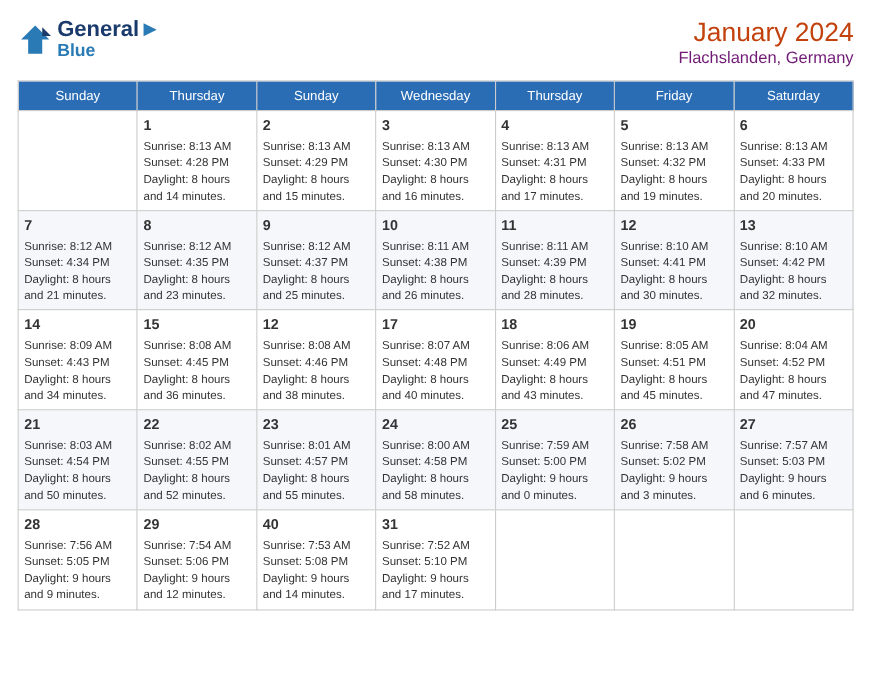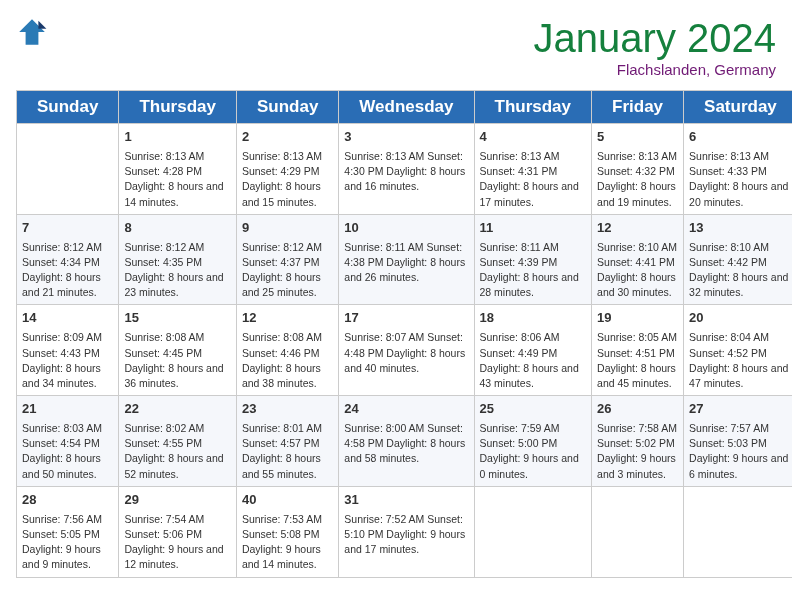--- a/index.html
+++ b/index.html
@@ -22,41 +22,41 @@
       gap: 4px;
     }
     .logo-icon {
       width: 32px;
       height: 32px;
     }
     .title-section {
       text-align: right;
     }
     .month-title {
-      font-size: 40px;
-      color: #15803d;
+      font-size: 24px;
+      color: #c2410c;
       font-weight: normal;
     }
     .subtitle {
       font-size: 15px;
       color: #701a75;
     }
     table {
       width: 100%;
       border-collapse: collapse;
       font-size: 11px;
     }
     thead tr {
       background: #2a6db5;
       color: #fff;
     }
     thead th {
       padding: 6px 20px;
-      font-weight: bold;
-      font-size: 17px;
+      font-weight: normal;
+      font-size: 12px;
       border: 1px solid #ccc;
     }
     tbody td {
       vertical-align: top;
       border: 1px solid #ccc;
       padding: 4px 5px;
       width: 14.28%;
       min-height: 80px;
       color: #333;
       line-height: 1.45;
@@ -80,20 +80,24 @@
   </style>
 </head>
 <body>
 
 <div class="header">
   <div class="logo">
     <svg class="logo-icon" viewBox="0 0 40 40">
       <polygon points="20,4 36,20 28,20 28,36 12,36 12,20 4,20" fill="#2a7ab5"></polygon>
       <polygon points="28,6 38,16 28,16" fill="#1a3a6b"></polygon>
     </svg>
+    <div>
+      <div style="font-size:20px;font-weight:bold;color:#1a3a6b;line-height:1.1;">General<span style="color:#2a7ab5;">►</span></div>
+      <div style="font-size:16px;font-weight:bold;color:#2a7ab5;line-height:1.1;">Blue</div>
+    </div>
   </div>
   <div class="title-section">
     <div class="month-title">January 2024</div>
     <div class="subtitle">Flachslanden, Germany</div>
   </div>
 </div>
 
 <table>
   <thead>
     <tr>

